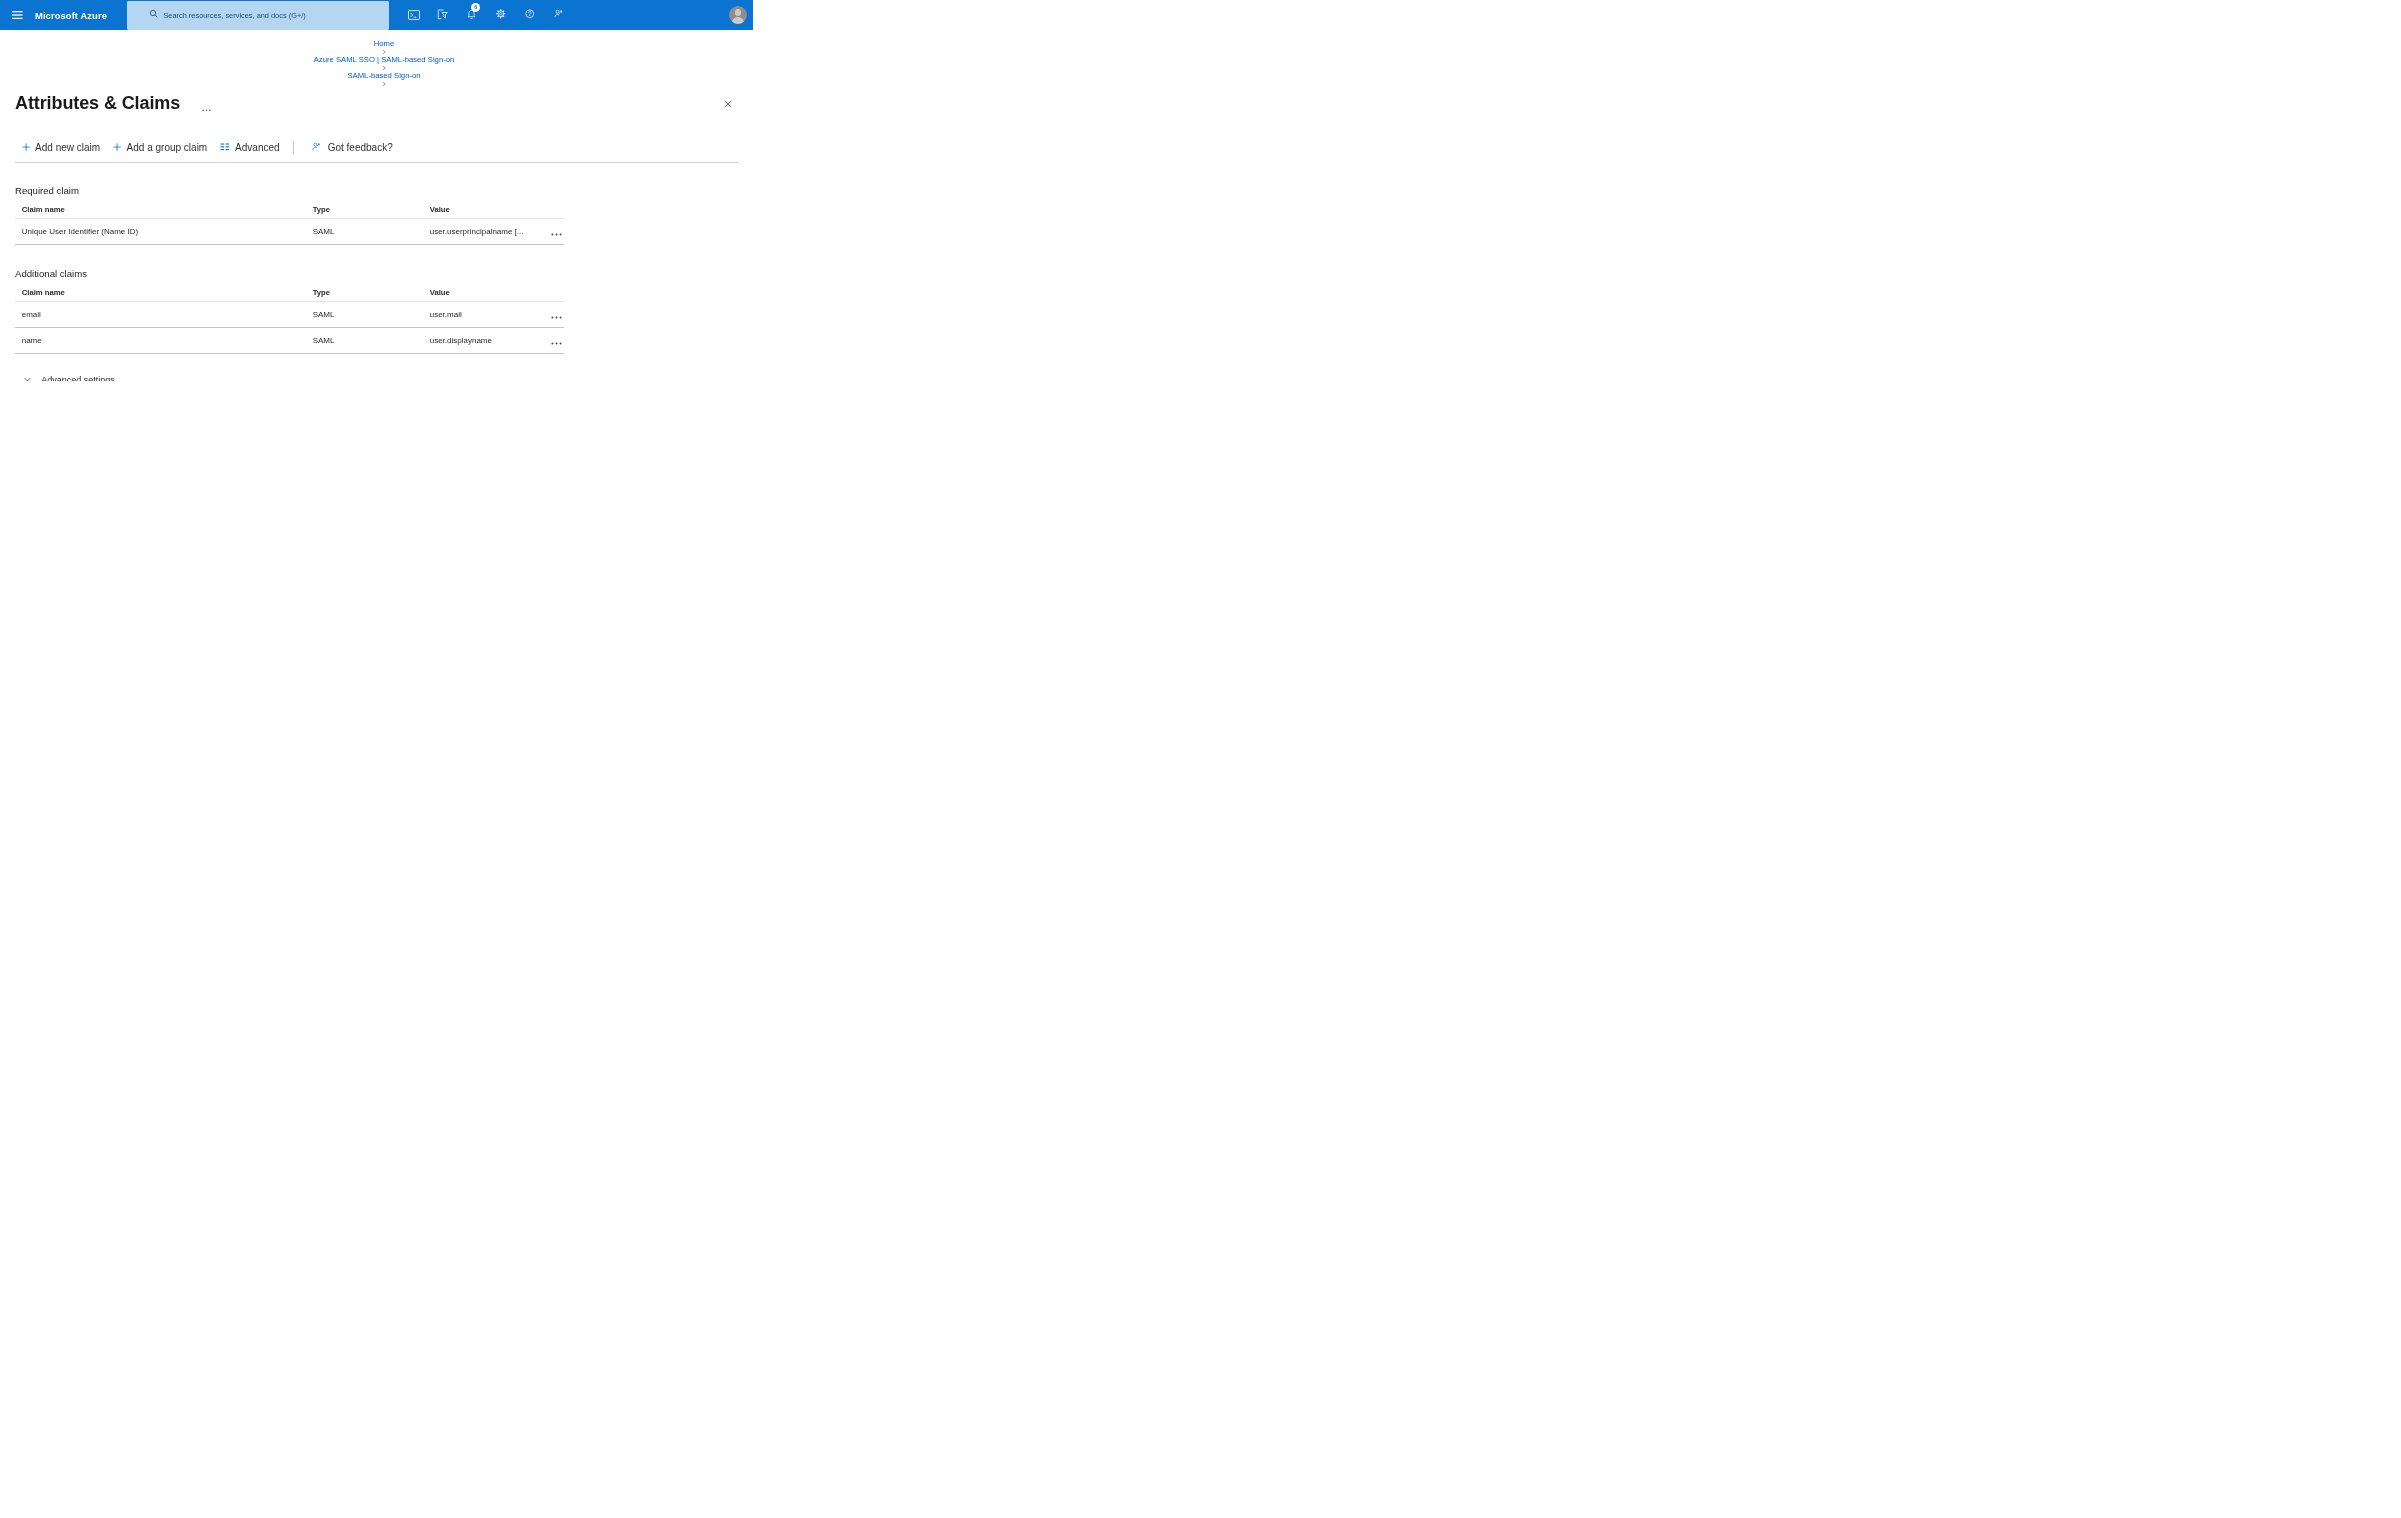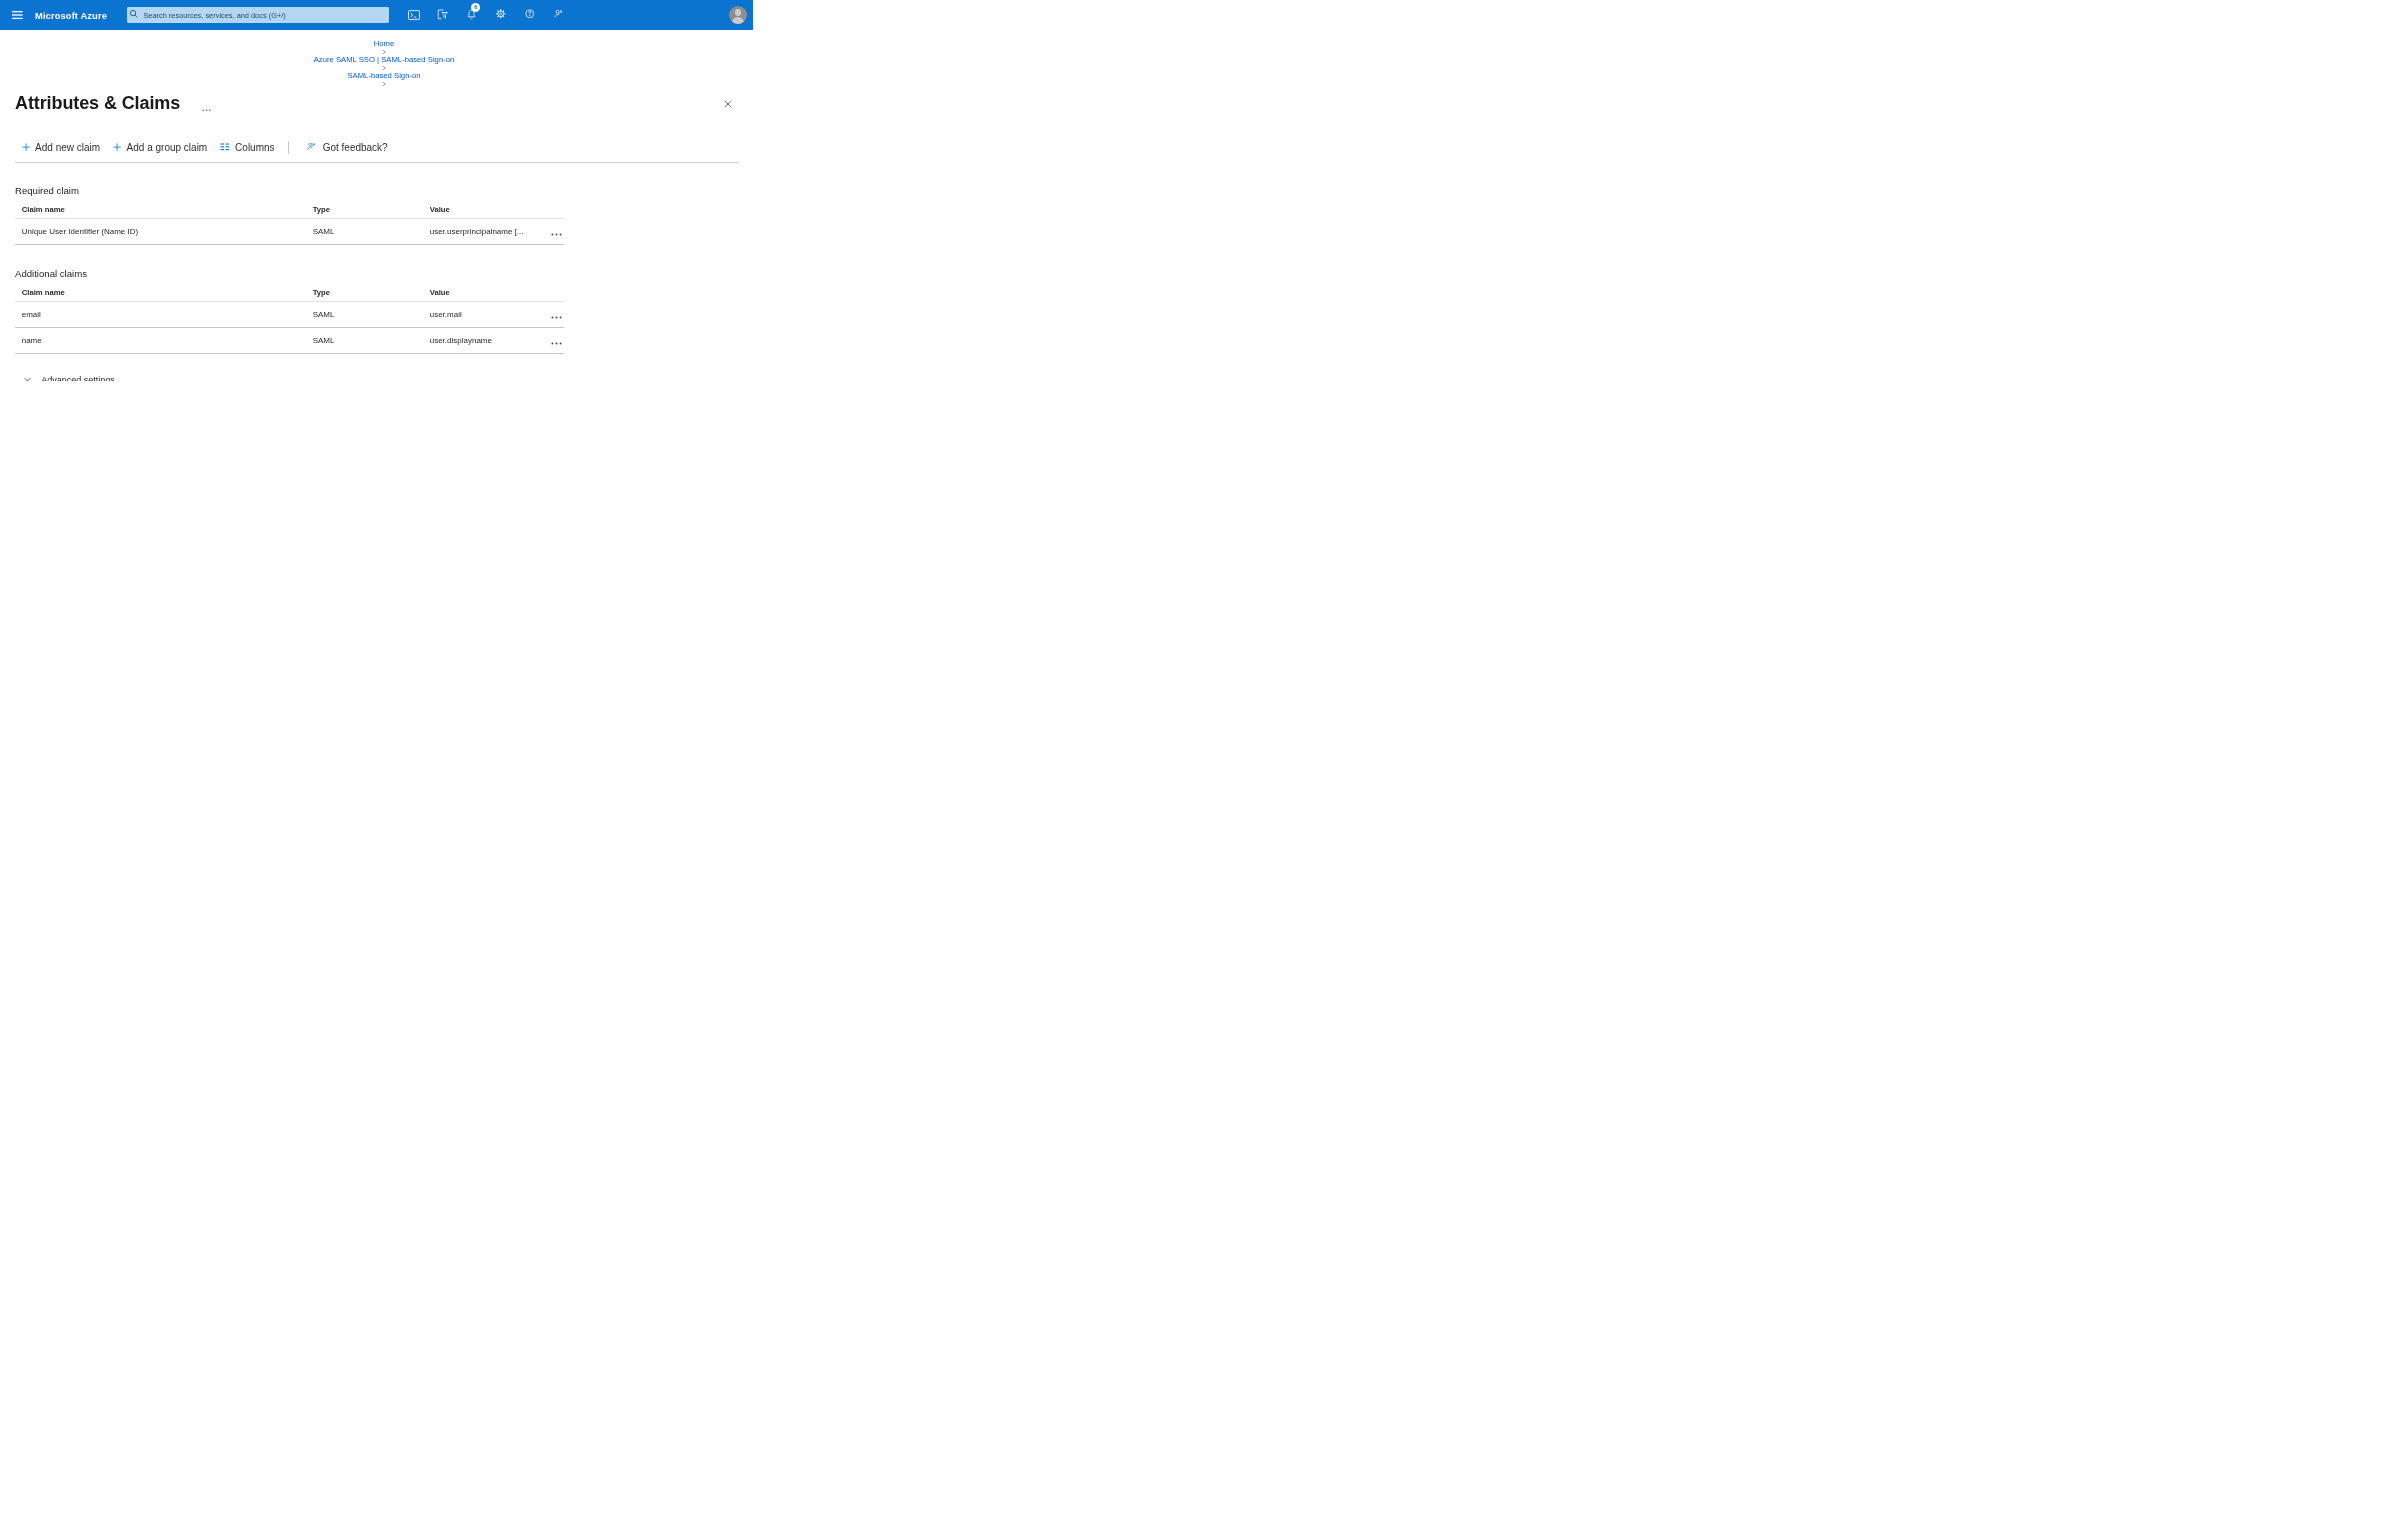--- a/index.html
+++ b/index.html
@@ -9,22 +9,22 @@
     font-family:"Liberation Sans","DejaVu Sans",sans-serif;
     color:#323130; -webkit-font-smoothing:antialiased;
   }
   button { font-family:inherit; cursor:pointer; background:none; border:0; }
 
   
   .topbar { height:30px; background:#0b73d0; display:flex; align-items:center; }
   .menu-btn { width:35px; height:30px; display:flex; align-items:center; justify-content:center; }
   .brand { color:#fff; font-size:9.4px; font-weight:700; letter-spacing:0.1px; white-space:nowrap; }
   .search-wrap {
-    margin-left:20px; width:262px; height:16px; background:#b3d6f2; border-radius:1.4px;
-    display:flex; align-items:center; padding:0 2px;
+    margin-left:20px; width:262px; height:29px; background:#b3d6f2; border-radius:1.4px;
+    display:flex; align-items:center; padding:0 22px;
   }
   .search-wrap svg { flex:0 0 auto; }
   .search-input {
     flex:1; margin-left:4.8px; background:transparent; border:0; outline:none;
     font-size:7.4px; color:#1d4a70; font-family:inherit;
   }
   .search-input::placeholder { color:#1d4a70; opacity:1; }
   .topbar-actions { display:flex; margin-left:10px; }
   .tb-btn { width:29px; height:30px; display:flex; align-items:center; justify-content:center; position:relative; color:#fff; }
   .badge {
@@ -243,21 +243,21 @@
     <span>
       <svg width="9.6" height="7.7" viewBox="0 0 20 16">
         <rect x="1" y="1" width="7.5" height="2.3" fill="#0078d4"></rect>
         <rect x="11.5" y="1" width="7.5" height="2.3" fill="#0078d4"></rect>
         <rect x="1" y="6.8" width="7.5" height="2.3" fill="#0078d4"></rect>
         <rect x="11.5" y="6.8" width="7.5" height="2.3" fill="#0078d4"></rect>
         <rect x="1" y="12.6" width="7.5" height="2.3" fill="#0078d4"></rect>
         <rect x="11.5" y="12.6" width="7.5" height="2.3" fill="#0078d4"></rect>
       </svg>
     </span>
-    <span>Columns</span>
+    <span>Advanced</span>
   </button>
 
   <span class="toolbar-sep"></span>
 
   <button class="cmd fb">
     <span>
       <svg width="11" height="11" viewBox="0 0 24 24" fill="none" stroke="#0078d4" stroke-width="1.5">
         <circle cx="9.5" cy="8" r="3.2"></circle>
         <path d="M4 19.5 C4 15.6 6.8 13.6 9.5 13.6 C10.8 13.6 12.1 14.1 13.1 14.9"></path>
         <line x1="13.2" y1="11.2" x2="18" y2="6.4"></line>

